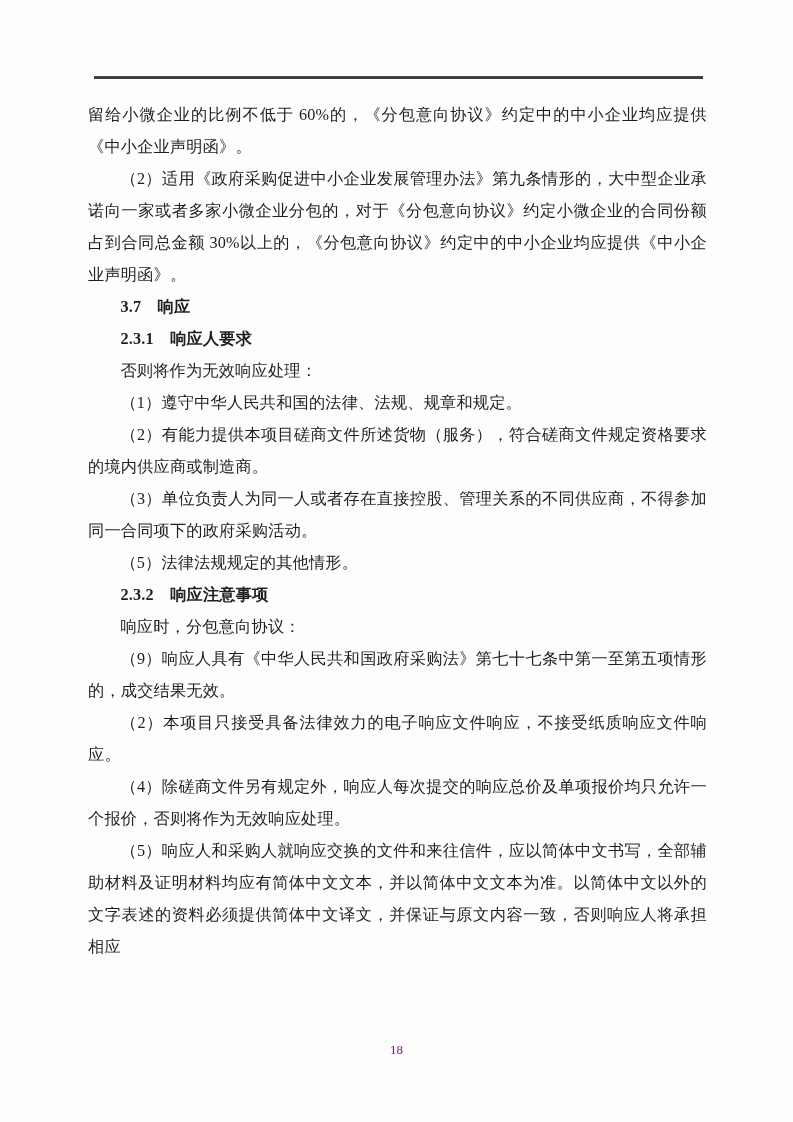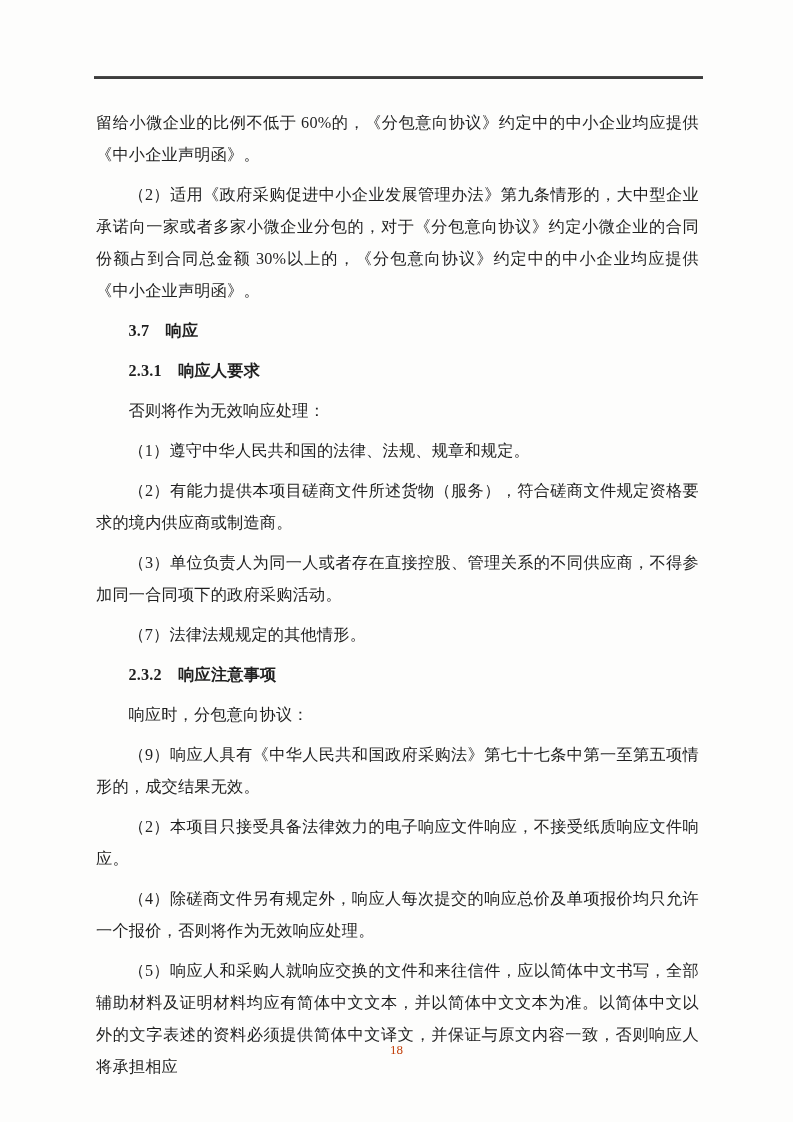--- a/index.html
+++ b/index.html
@@ -31,55 +31,55 @@
     left: 88px;
     top: 99px;
     width: 619px;
     font-size: 16.2px;
     line-height: 32px;
     text-align: justify;
     text-justify: inter-character;
     letter-spacing: 0.2px;
   }
   .para {
-    margin: 8px;
+    margin: 0;
     padding: 0;
   }
   .para.indent {
     text-indent: 2em;
   }
   .para.heading {
     font-weight: bold;
   }
   .footer {
     position: absolute;
     left: 0;
     right: 0;
     top: 1041px;
     text-align: center;
     font-size: 13px;
     line-height: 18px;
-    color: #c2410c;
+    color: #701a75;
   }
 </style>
 </head>
 <body>
 
 <div class="page">
   <div class="header-rule"></div>
   <div class="doc-body">
       <p class="para">留给小微企业的比例不低于 60%的，《分包意向协议》约定中的中小企业均应提供《中小企业声明函》。</p>
       <p class="para indent">（2）适用《政府采购促进中小企业发展管理办法》第九条情形的，大中型企业承诺向一家或者多家小微企业分包的，对于《分包意向协议》约定小微企业的合同份额占到合同总金额 30%以上的，《分包意向协议》约定中的中小企业均应提供《中小企业声明函》。</p>
       <p class="para indent heading">3.7　响应</p>
       <p class="para indent heading">2.3.1　响应人要求</p>
       <p class="para indent">否则将作为无效响应处理：</p>
       <p class="para indent">（1）遵守中华人民共和国的法律、法规、规章和规定。</p>
       <p class="para indent">（2）有能力提供本项目磋商文件所述货物（服务），符合磋商文件规定资格要求的境内供应商或制造商。</p>
       <p class="para indent">（3）单位负责人为同一人或者存在直接控股、管理关系的不同供应商，不得参加同一合同项下的政府采购活动。</p>
-      <p class="para indent">（7）法律法规规定的其他情形。</p>
+      <p class="para indent">（5）法律法规规定的其他情形。</p>
       <p class="para indent heading">2.3.2　响应注意事项</p>
       <p class="para indent">响应时，分包意向协议：</p>
       <p class="para indent">（9）响应人具有《中华人民共和国政府采购法》第七十七条中第一至第五项情形的，成交结果无效。</p>
       <p class="para indent">（2）本项目只接受具备法律效力的电子响应文件响应，不接受纸质响应文件响应。</p>
       <p class="para indent">（4）除磋商文件另有规定外，响应人每次提交的响应总价及单项报价均只允许一个报价，否则将作为无效响应处理。</p>
       <p class="para indent">（5）响应人和采购人就响应交换的文件和来往信件，应以简体中文书写，全部辅助材料及证明材料均应有简体中文文本，并以简体中文文本为准。以简体中文以外的文字表述的资料必须提供简体中文译文，并保证与原文内容一致，否则响应人将承担相应</p>
     </div>
   <div class="footer">
     <span>18</span>
   </div>

